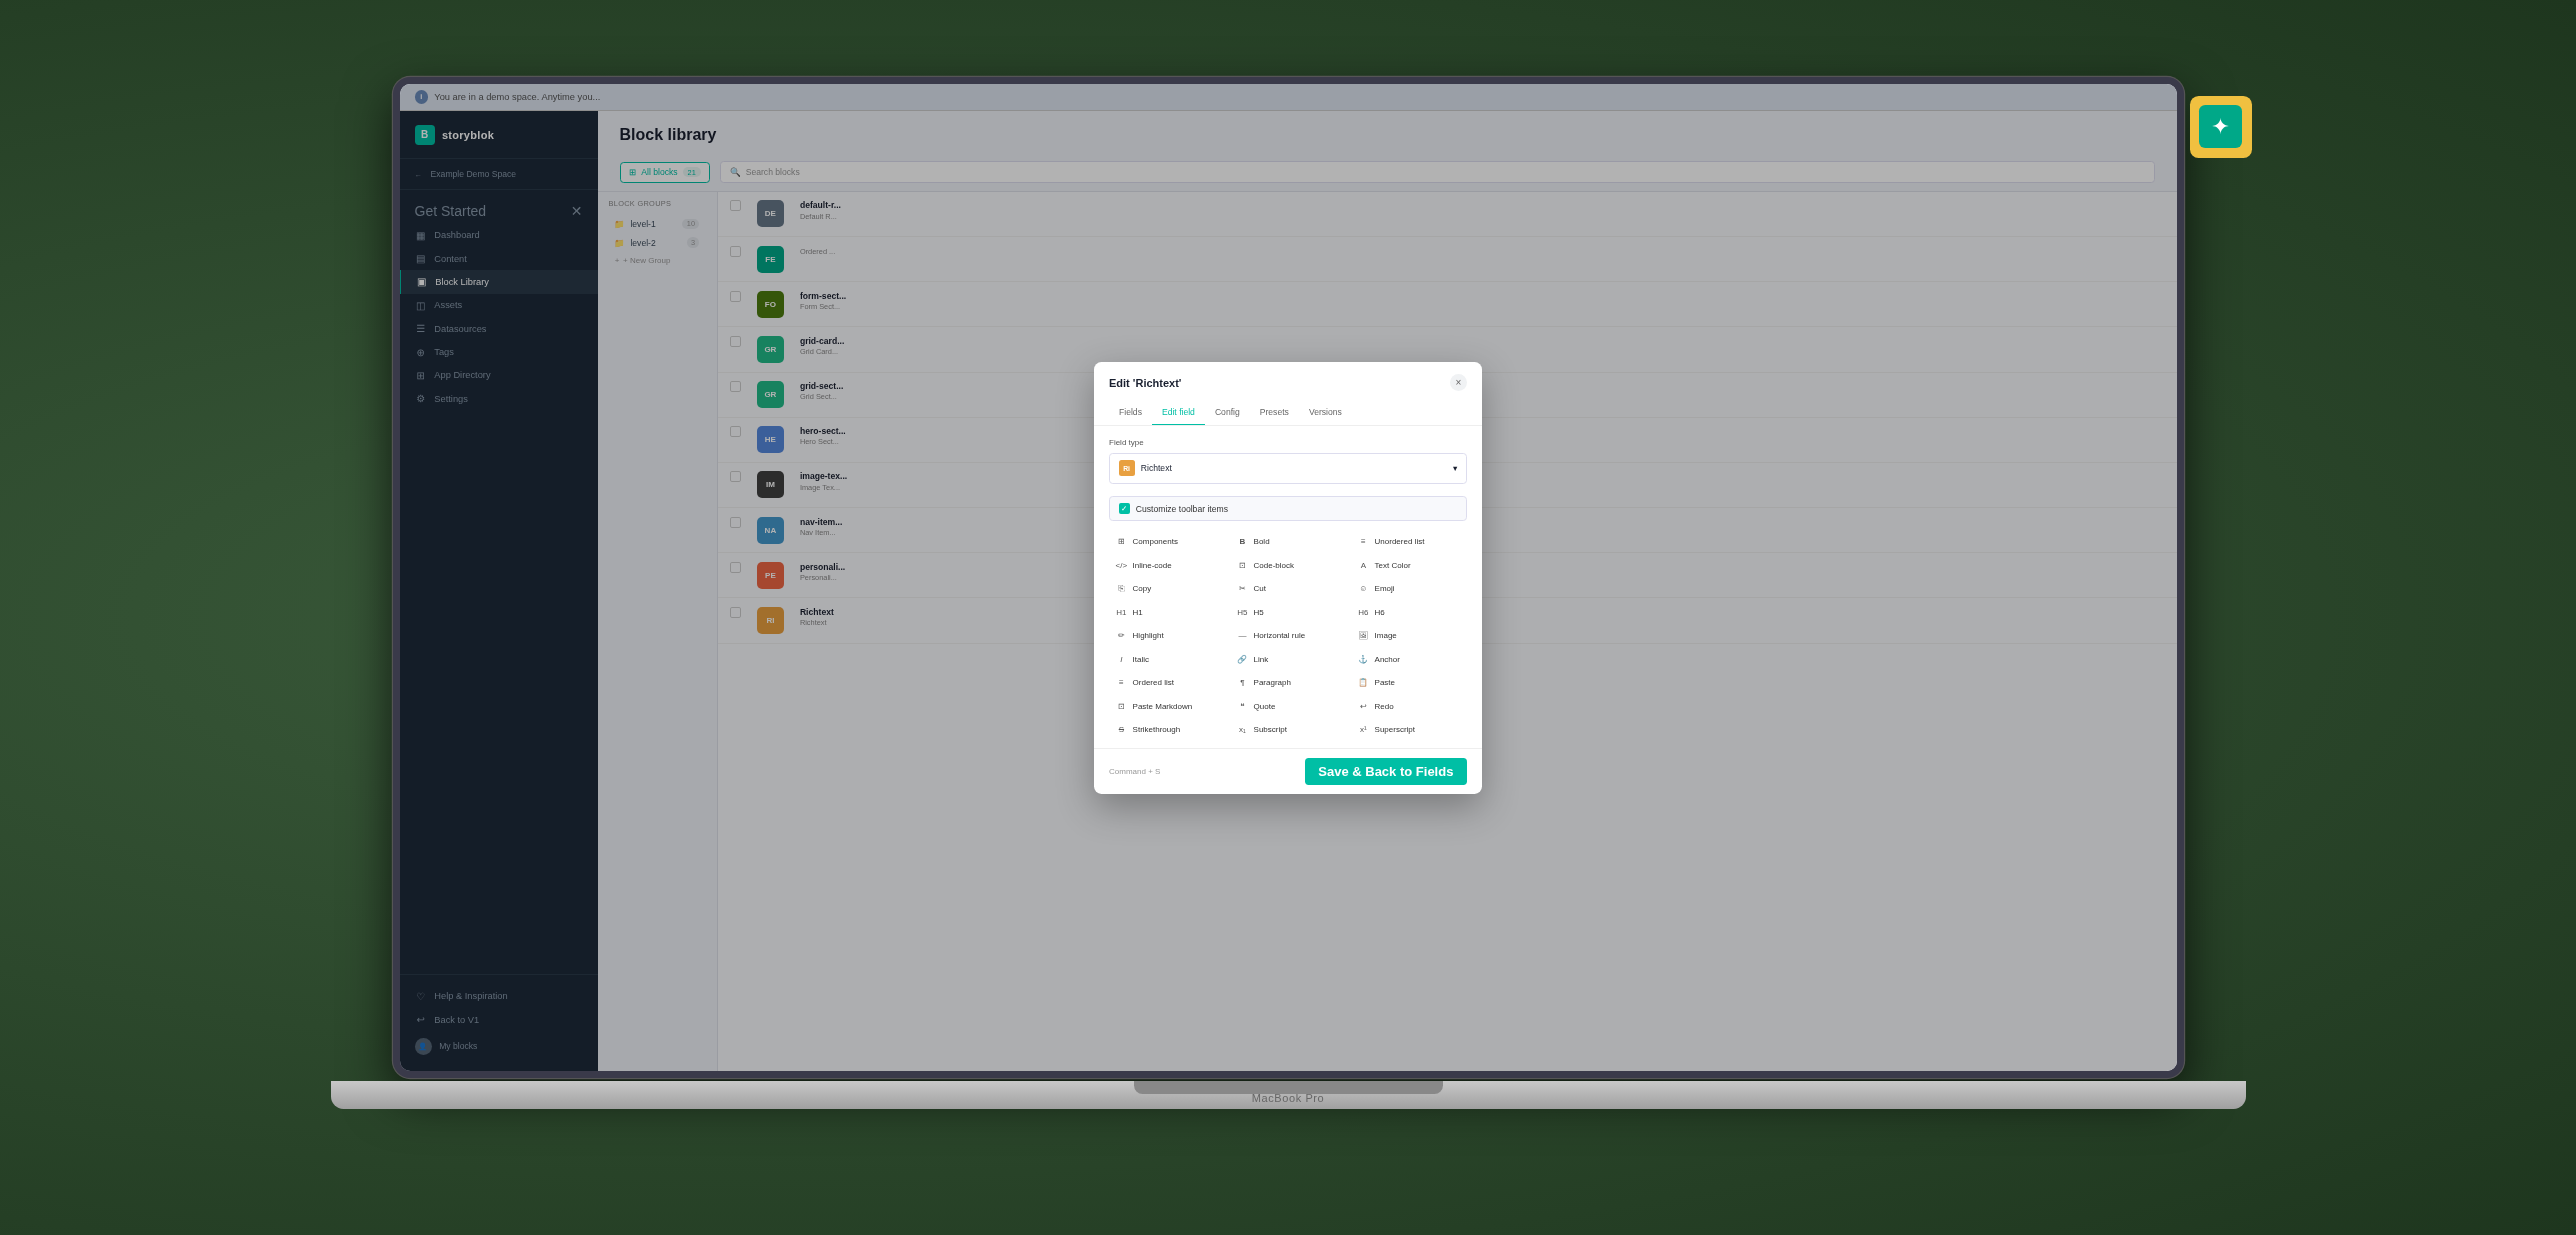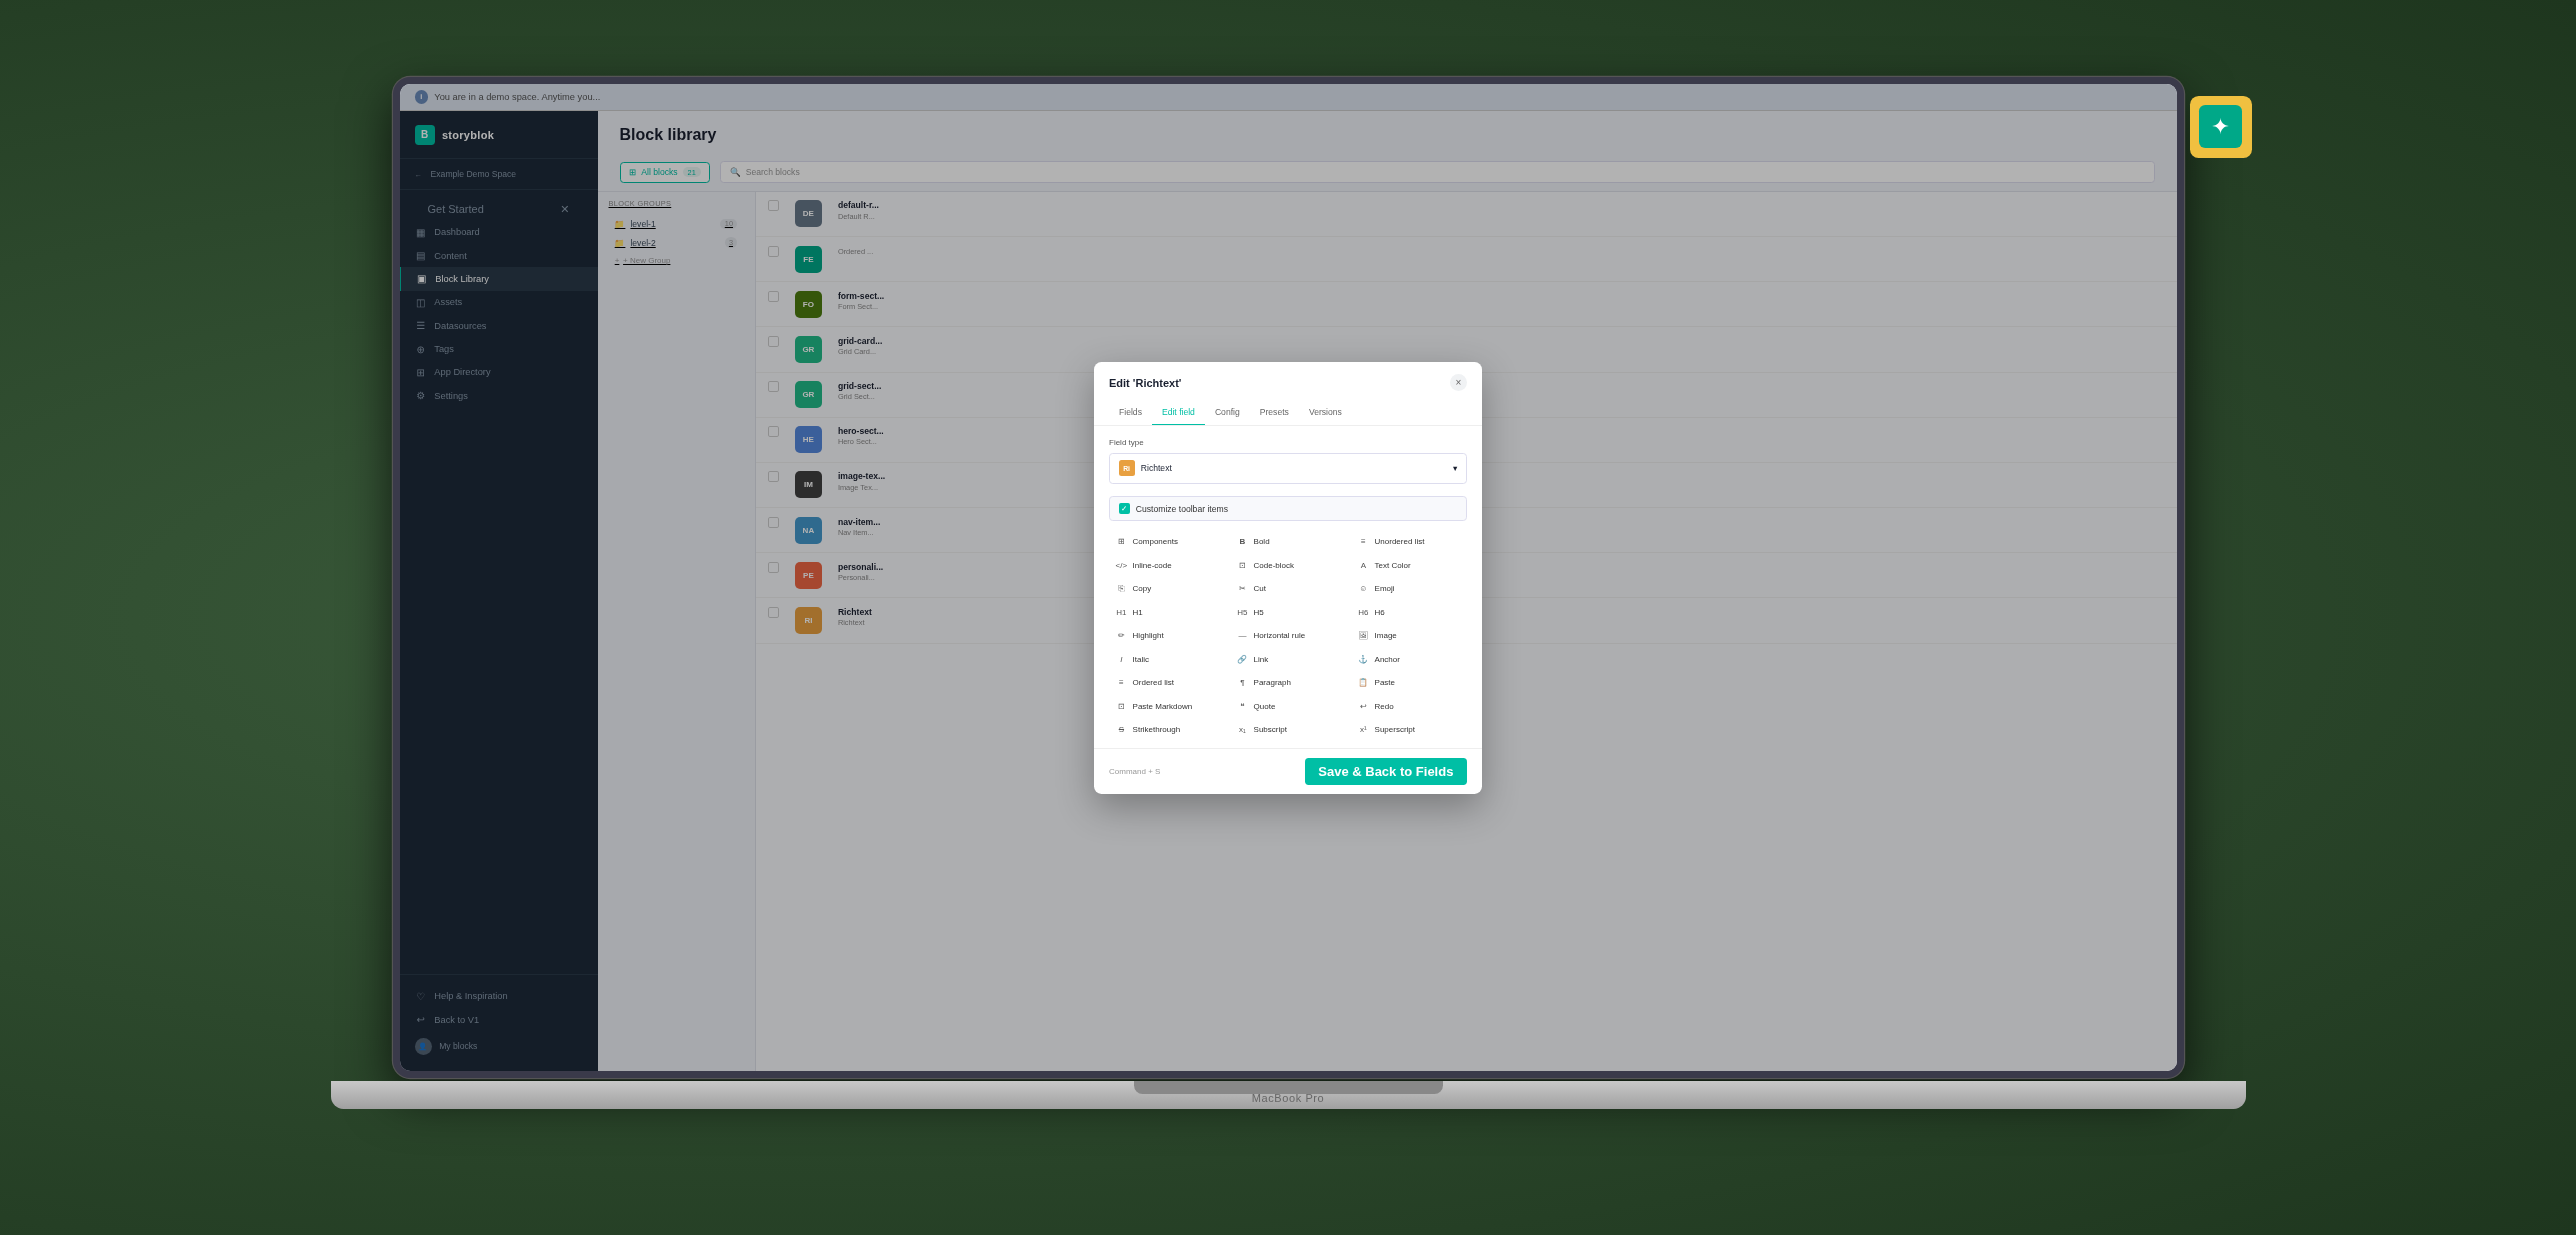--- a/index.html
+++ b/index.html
@@ -130,25 +130,25 @@
     }
     .sidebar-space-arrow {
       font-size: 7.4px;
       margin-right: 2.5px;
     }
     .sidebar-nav {
       flex: 1;
       padding: 7.4px 0;
     }
     .sidebar-section-header {
-      padding: 5px 28px;
+      padding: 5px 15px;
       display: flex;
       align-items: center;
       justify-content: space-between;
-      font-size: 11px;
+      font-size: 14px;
       color: #8899aa;
     }
     .nav-item {
       padding: 6.2px 15px;
       display: flex;
       align-items: center;
       gap: 7.4px;
       font-size: 9.3px;
       color: #8899aa;
       cursor: pointer;
@@ -233,26 +233,25 @@
       padding: 5px 8.6px;
       background: white;
       border: 0.6px solid #dde;
       border-radius: 3.7px;
       font-size: 8.6px;
       color: #999;
     }
 
     
     .block-sidebar {
-      width: 158px;
+      width: 120px;
       background: #f0f2f8;
       padding: 7.4px 11px;
       border-right: 0.6px solid #dde0e8;
       flex-shrink: 0;
-      text-decoration: underline;
     }
     .block-groups-title {
       font-size: 7.4px;
       color: #888;
       text-transform: uppercase;
       letter-spacing: 0.3px;
       margin-bottom: 6.2px;
     }
     .group-item {
       display: flex;

